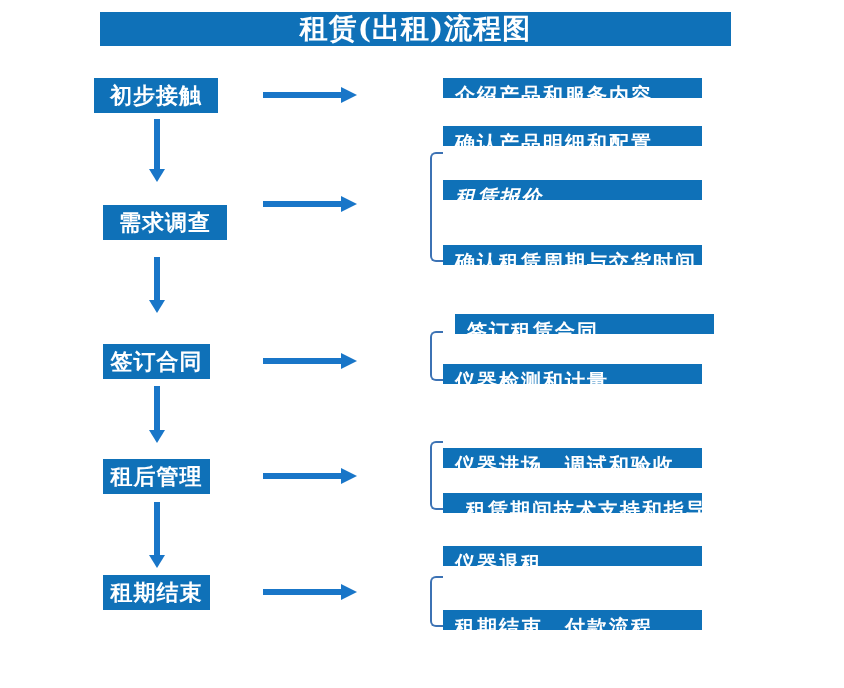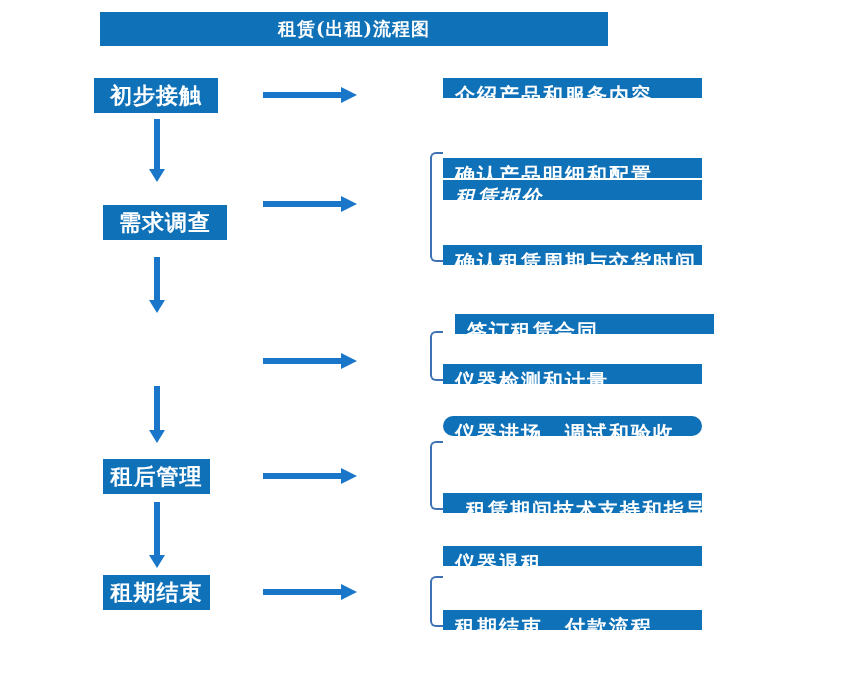--- a/index.html
+++ b/index.html
@@ -18,23 +18,23 @@
   }
   .bar{
     position:absolute;
     background:var(--primary-blue);
     color:var(--text-white);
     font-weight:bold;
     white-space:nowrap;
     overflow:hidden;
   }
   .title-bar{
-    left:100px;top:12px;width:508px;height:34px;
+    left:100px;top:12px;width:631px;height:34px;
     line-height:34px;text-align:center;
-    font-size:18px;letter-spacing:1px;
+    font-size:28px;letter-spacing:1px;
   }
   .stage{
     text-align:center;
     font-size:22px;letter-spacing:1px;
     line-height:35px;height:35px;
   }
   .detail{
     left:443px;width:259px;height:20px;
     line-height:34px;text-align:left;
     padding-left:12px;box-sizing:border-box;
@@ -75,30 +75,31 @@
 </style>
 </head>
 <body>
 
 <div id="canvas">
 
   <div class="bar title-bar">租赁(出租)流程图</div>
 
   <div class="bar stage" style="left:94px;top:78px;width:124px;">初步接触</div>
   <div class="bar stage" style="left:103px;top:187px;width:124px;margin-top:18px;">需求调查</div>
+  <div class="bar stage" style="left:103px;top:344px;width:107px;">签订合同</div>
   <div class="bar stage" style="left:103px;top:459px;width:107px;">租后管理</div>
   <div class="bar stage" style="left:103px;top:575px;width:107px;">租期结束</div>
 
   <div class="bar detail" style="top:78px;">介绍产品和服务内容</div>
-  <div class="bar detail" style="top:126px;margin-top:32px;">确认产品明细和配置</div>
+  <div class="bar detail" style="top:126px;">确认产品明细和配置</div>
   <div class="bar detail" style="top:180px;font-style:italic;">租赁报价</div>
   <div class="bar detail" style="top:245px;">确认租赁周期与交货时间</div>
   <div class="bar detail" style="top:314px;margin-left:12px;">签订租赁合同</div>
   <div class="bar detail" style="top:364px;">仪器检测和计量</div>
-  <div class="bar detail" style="top:416px;border-radius:16px;">仪器进场、调试和验收</div>
+  <div class="bar detail" style="top:448px;">仪器进场、调试和验收</div>
   <div class="bar detail" style="top:493px;padding-left:23px;">租赁期间技术支持和指导</div>
   <div class="bar detail" style="top:546px;">仪器退租</div>
   <div class="bar detail" style="top:610px;">租期结束，付款流程</div>
 
   <div class="h-shaft" style="top:92px;"></div>
   <div class="h-head" style="top:87px;"></div>
   <div class="h-shaft" style="top:201px;"></div>
   <div class="h-head" style="top:196px;"></div>
   <div class="h-shaft" style="top:358px;"></div>
   <div class="h-head" style="top:353px;"></div>

